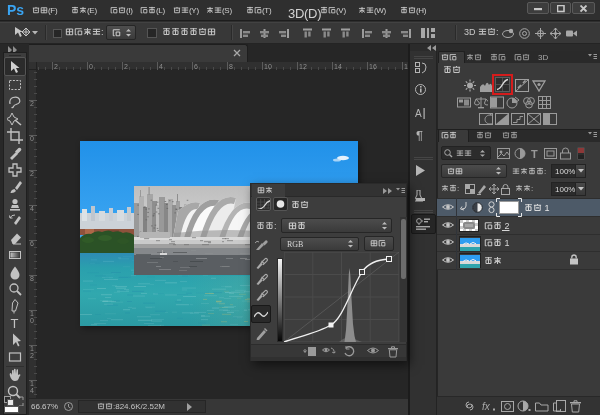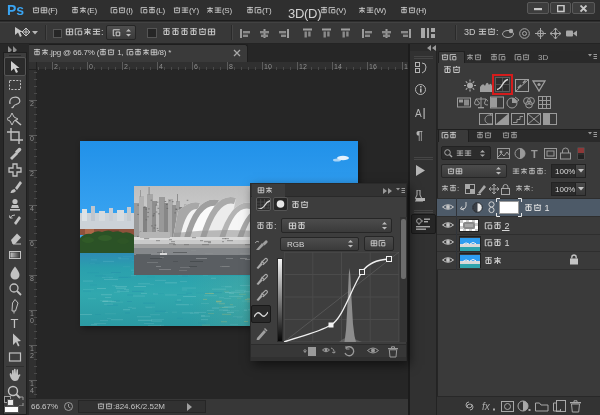--- a/index.html
+++ b/index.html
@@ -185,37 +185,20 @@
     </svg>
 <svg style="position:absolute;left:566px;top:29px;" width="13" height="9">
       <rect x="0" y="1.5" width="7" height="6" rx="1" fill="#a8a8a8"></rect>
       <path d="M7,4.5 L11,1.5 V7.5 Z" fill="#a8a8a8"></path>
     </svg>
 <div style="position:absolute;left:0px;top:44px;width:410px;height:18px;background:#262626"></div>
 <svg style="position:absolute;left:8px;top:47px;" width="12" height="8">
       <path d="M0,0 L4,4 L0,8 Z M5,0 L9,4 L5,8 Z" fill="#8e8e8e"></path>
     </svg>
 <div style="position:absolute;left:26px;top:44px;width:222px;height:18px;background:#3a3a3a;border:1px solid #1e1e1e;border-bottom:none;border-radius:3px 3px 0 0"></div>
-<div style="position:absolute;left:33px;top:48px;font-size:8px;color:#d0d0d0;white-space:nowrap;letter-spacing:-0.2px"><svg width="8" height="8" viewBox="0 0 10 10" style="display:inline-block;vertical-align:-1px">
-        <path d="M1.2,2 h7.6 M2.2,4.2 h5.6 M2.2,4.2 v4.2 M7.8,4.2 v4.2 M2.2,8.4 h5.6 M5,1 v7.4" stroke="#d0d0d0" stroke-opacity="0.92" fill="none" stroke-width="1.15"></path>
-      </svg><svg width="8" height="8" viewBox="0 0 10 10" style="display:inline-block;vertical-align:-1px">
-        <path d="M5,1.2 v7.6 M1.2,3 h7.6 M2,5.4 h6 M1.4,8 l2.8,-2 M8.6,8 l-2.8,-2" stroke="#d0d0d0" stroke-opacity="0.92" fill="none" stroke-width="1.15"></path>
-      </svg>.jpg @ 66.7% (<svg width="8" height="8" viewBox="0 0 10 10" style="display:inline-block;vertical-align:-1px">
-        <path d="M1.2,2 h7.6 M2.2,4.2 h5.6 M2.2,4.2 v4.2 M7.8,4.2 v4.2 M2.2,8.4 h5.6 M5,1 v7.4" stroke="#d0d0d0" stroke-opacity="0.92" fill="none" stroke-width="1.15"></path>
-      </svg><svg width="8" height="8" viewBox="0 0 10 10" style="display:inline-block;vertical-align:-1px">
-        <path d="M1,2.6 h8 M2,2.6 v5.8 M8,2.6 v5.8 M2,8.4 h6 M5,1.2 v1.4 M3.4,5.4 h3.2" stroke="#d0d0d0" stroke-opacity="0.92" fill="none" stroke-width="1.15"></path>
-      </svg> 1, <svg width="8" height="8" viewBox="0 0 10 10" style="display:inline-block;vertical-align:-1px">
-        <path d="M1.4,2 v6.6 M1.4,2 h7.2 M4.6,4.4 h4 M4.6,4.4 v4.2 M8.6,4.4 v4.2 M4.6,8.6 h4 M1.4,8.6 h1.6" stroke="#d0d0d0" stroke-opacity="0.92" fill="none" stroke-width="1.15"></path>
-      </svg><svg width="8" height="8" viewBox="0 0 10 10" style="display:inline-block;vertical-align:-1px">
-        <path d="M1.2,2 h7.6 M2.2,4.2 h5.6 M2.2,4.2 v4.2 M7.8,4.2 v4.2 M2.2,8.4 h5.6 M5,1 v7.4" stroke="#d0d0d0" stroke-opacity="0.92" fill="none" stroke-width="1.15"></path>
-      </svg><svg width="8" height="8" viewBox="0 0 10 10" style="display:inline-block;vertical-align:-1px">
-        <path d="M5,1.2 v7.6 M1.2,3 h7.6 M2,5.4 h6 M1.4,8 l2.8,-2 M8.6,8 l-2.8,-2" stroke="#d0d0d0" stroke-opacity="0.92" fill="none" stroke-width="1.15"></path>
-      </svg><svg width="8" height="8" viewBox="0 0 10 10" style="display:inline-block;vertical-align:-1px">
-        <path d="M1.5,2.2 h7 M1.5,2.2 v6.3 M8.5,2.2 v6.3 M1.5,8.5 h7 M5,2.2 v6.3 M1.5,5.3 h7" stroke="#d0d0d0" stroke-opacity="0.92" fill="none" stroke-width="1.15"></path>
-      </svg>/8) *</div>
 <svg style="position:absolute;left:233px;top:49px;" width="8" height="8">
       <path d="M1,1 L7,7 M7,1 L1,7" stroke="#a8a8a8" stroke-width="1.3"></path>
     </svg>
 <div style="position:absolute;left:29px;top:62px;width:8px;height:8px;background:#313131;border-right:1px solid #222;border-bottom:1px solid #222"></div>
 <svg style="position:absolute;left:37px;top:62px;" width="373" height="8">
       <rect width="373" height="8" fill="#303030"></rect>
       <rect y="7.4" width="373" height="0.6" fill="#1e1e1e"></rect>
       <rect x="1" y="5" width="1" height="3" fill="#4a4a4a"></rect>
       <rect x="8" y="5" width="1" height="3" fill="#4a4a4a"></rect>
       <rect x="15" y="0" width="1" height="8" fill="#5c5c5c"></rect>
@@ -1390,21 +1373,21 @@
       </svg></div>
 <svg style="position:absolute;left:382px;top:222px;" width="6" height="8">
       <path d="M0,2.6 L2.5,0 L5,2.6 Z M0,5 L2.5,7.6 L5,5 Z" fill="#bbb"></path>
     </svg>
 <svg style="position:absolute;left:254px;top:238px;" width="17" height="13">
       <path d="M2,12 L8,5 L10,7 L5,12 Z" fill="#9f9f9f"></path>
       <path d="M9,3.5 l2.5,2.5 M8.5,5.5 l3,-3 a1.5,1.5 0 0 1 2,2 l-3,3" fill="#9f9f9f"></path>
       <path d="M1,5 q2,-3 4,-1" stroke="#9f9f9f" fill="none"></path>
     </svg>
 <div style="position:absolute;left:280px;top:237px;width:79px;height:14px;background:linear-gradient(#4c4c4c,#3a3a3a);border:1px solid #262626;border-radius:2px"></div>
-<div style="position:absolute;left:287px;top:240px;font-size:8px;color:#d6d6d6;white-space:nowrap;">RGB</div>
+<div style="position:absolute;left:287px;top:240px;font-size:8px;color:#d6d6d6;white-space:nowrap;font-family:Liberation Serif, serif;">RGB</div>
 <svg style="position:absolute;left:348px;top:240px;" width="6" height="8">
       <path d="M0,2.6 L2.5,0 L5,2.6 Z M0,5 L2.5,7.6 L5,5 Z" fill="#bbb"></path>
     </svg>
 <div style="position:absolute;left:364px;top:236px;width:30px;height:15px;background:linear-gradient(#4c4c4c,#3a3a3a);border:1px solid #262626;border-radius:2px"></div>
 <div style="position:absolute;left:370px;top:239px;font-size:8px;color:#cfcfcf;white-space:nowrap;"><svg width="8" height="8" viewBox="0 0 10 10" style="display:inline-block;vertical-align:-1px">
         <path d="M1.5,2.2 h7 M1.5,2.2 v6.3 M8.5,2.2 v6.3 M1.5,8.5 h7 M5,2.2 v6.3 M1.5,5.3 h7" stroke="#d6d6d6" stroke-opacity="0.92" fill="none" stroke-width="1.15"></path>
       </svg><svg width="8" height="8" viewBox="0 0 10 10" style="display:inline-block;vertical-align:-1px">
         <path d="M1.4,2 v6.6 M1.4,2 h7.2 M4.6,4.4 h4 M4.6,4.4 v4.2 M8.6,4.4 v4.2 M4.6,8.6 h4 M1.4,8.6 h1.6" stroke="#d6d6d6" stroke-opacity="0.92" fill="none" stroke-width="1.15"></path>
       </svg></div>
 <svg style="position:absolute;left:254px;top:256px;" width="16" height="14">

